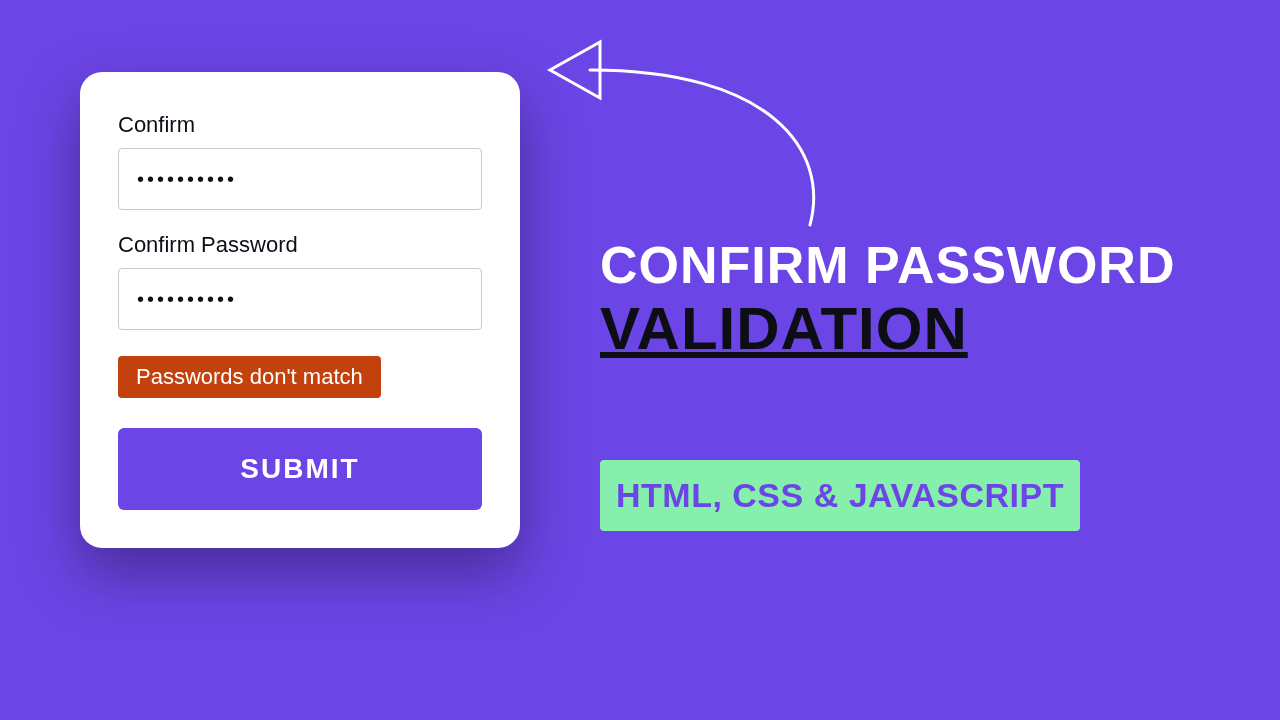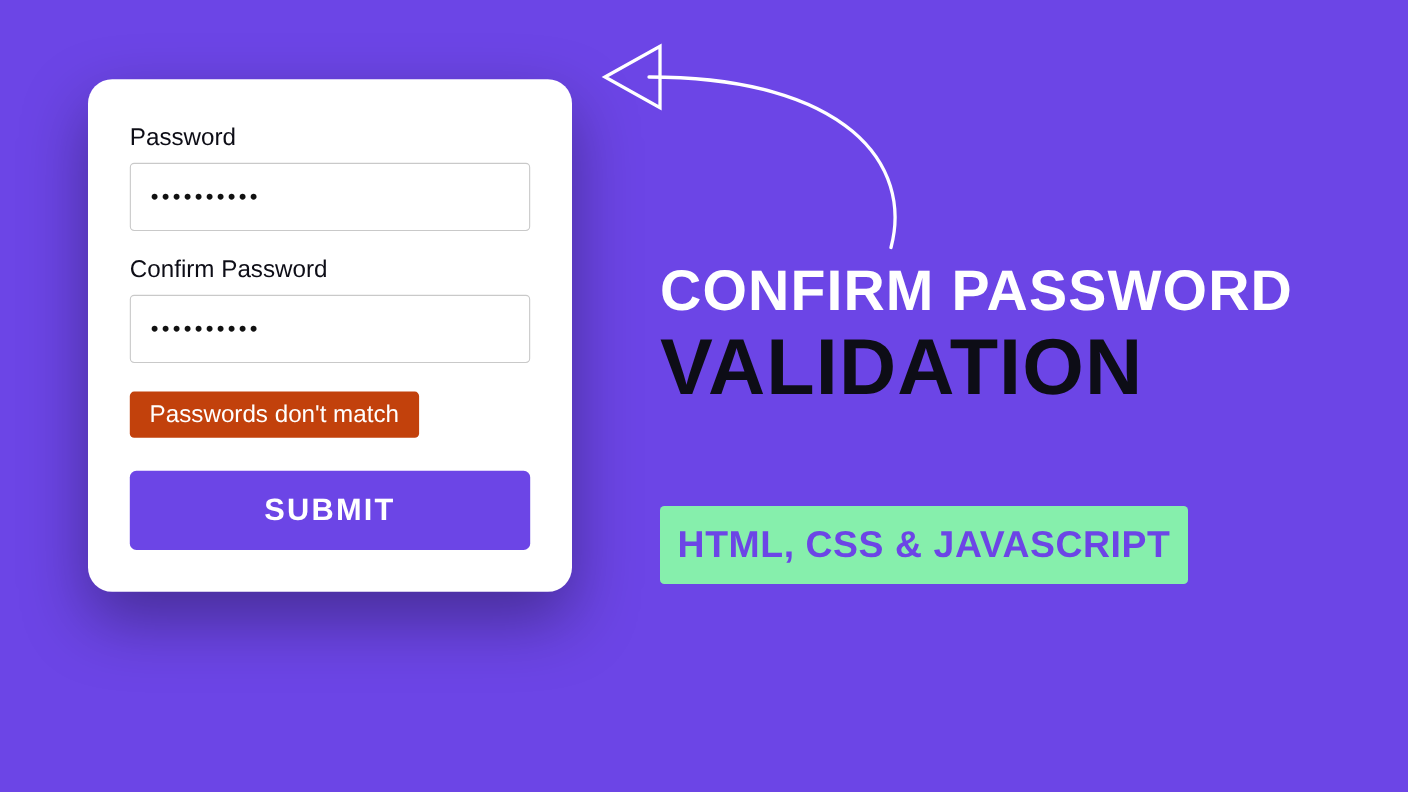--- a/index.html
+++ b/index.html
@@ -44,21 +44,21 @@
     background: #c2410c;
     color: #fff;
     font-size: 22px;
     padding: 8px 18px;
     border-radius: 4px;
     margin-top: 4px;
     margin-bottom: 30px;
   }
   .submit-btn {
     width: 100%;
-    height: 72px;
+    height: 82px;
     background: #6c45e6;
     color: #fff;
     border: none;
     border-radius: 6px;
     font-size: 28px;
     font-weight: 700;
     letter-spacing: 2px;
     cursor: pointer;
   }
 
@@ -70,25 +70,26 @@
     width: 640px;
   }
   .headline .line1 {
     color: #ffffff;
     font-size: 52px;
     font-weight: 800;
     letter-spacing: 1px;
   }
   .headline .line2 {
     color: #0d0d16;
-    font-size: 72px;
+    font-size: 60px;
     font-weight: 900;
     letter-spacing: 1px;
     line-height: 1.05;
     margin-top: 2px;
+    text-decoration: underline;
   }
   .tag-pill {
     position: absolute;
     left: 600px;
     top: 460px;
     background: #86efac;
     color: #6c45e6;
     font-size: 34px;
     font-weight: 800;
     padding: 16px 16px;
@@ -111,21 +112,21 @@
     stroke-width: 3;
     stroke-linecap: round;
   }
 </style>
 </head>
 <body>
 
 <div class="card">
 
   <div class="field">
-    <label>Password</label>
+    <label>Confirm</label>
     <input type="password" value="••••••••••" style="">
   </div>
 
   <div class="field">
     <label>Confirm Password</label>
     <input type="password" value="••••••••••" style="">
   </div>
 
   <div class="error-badge">Passwords don't match</div>
 

